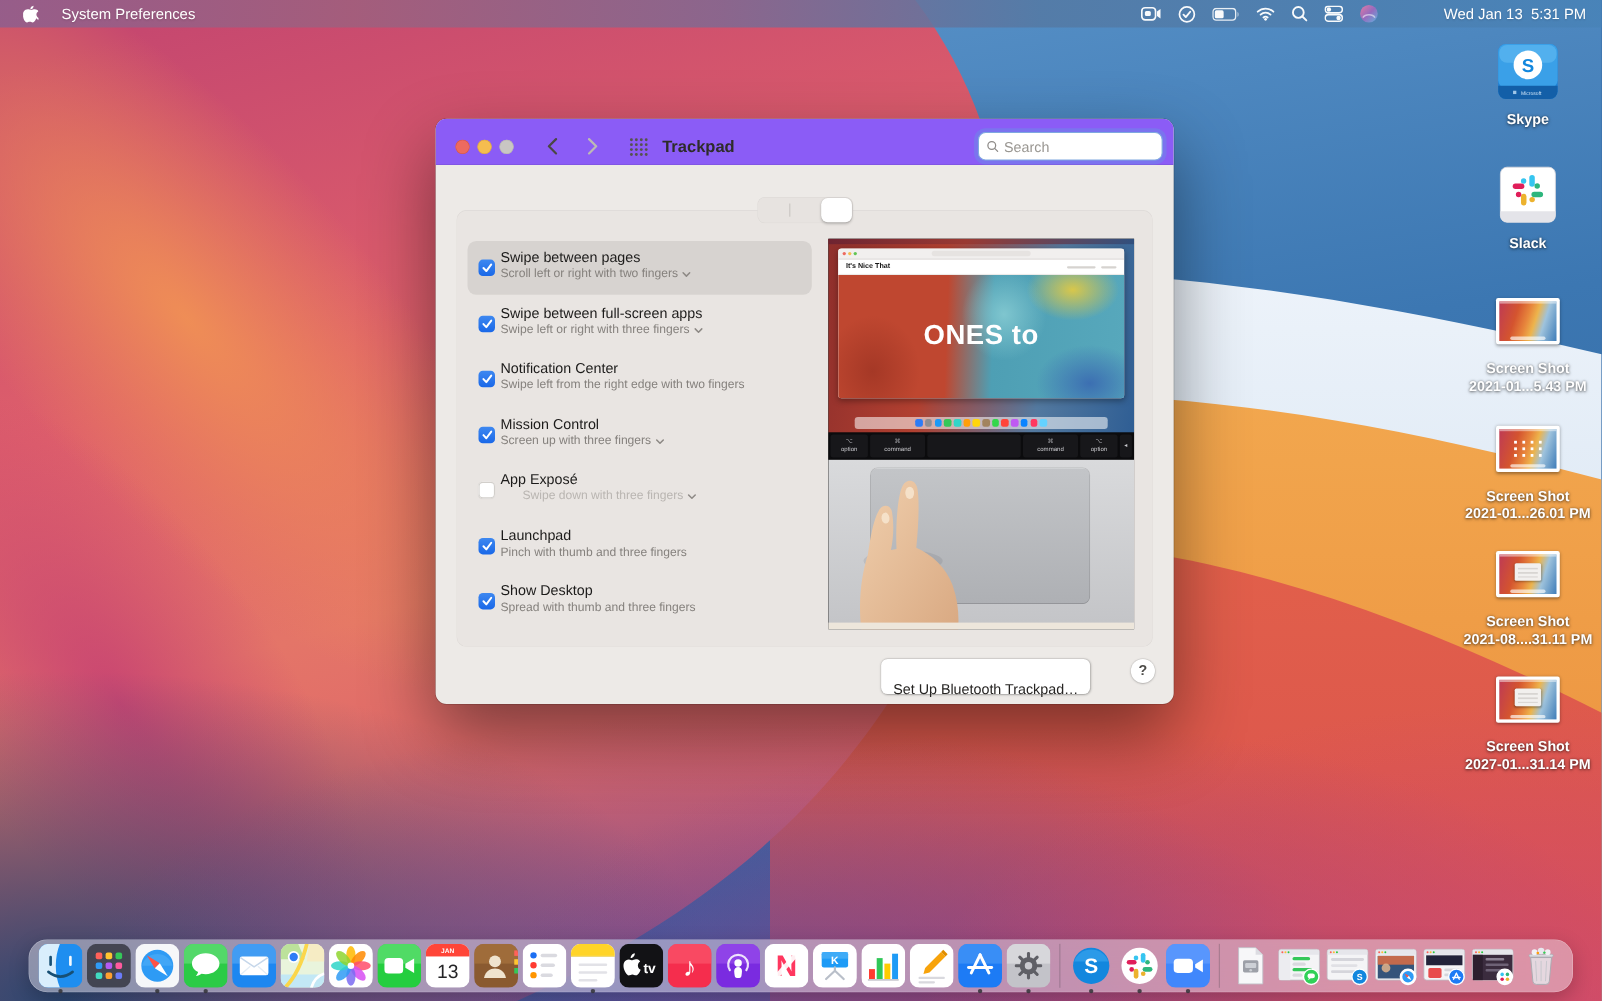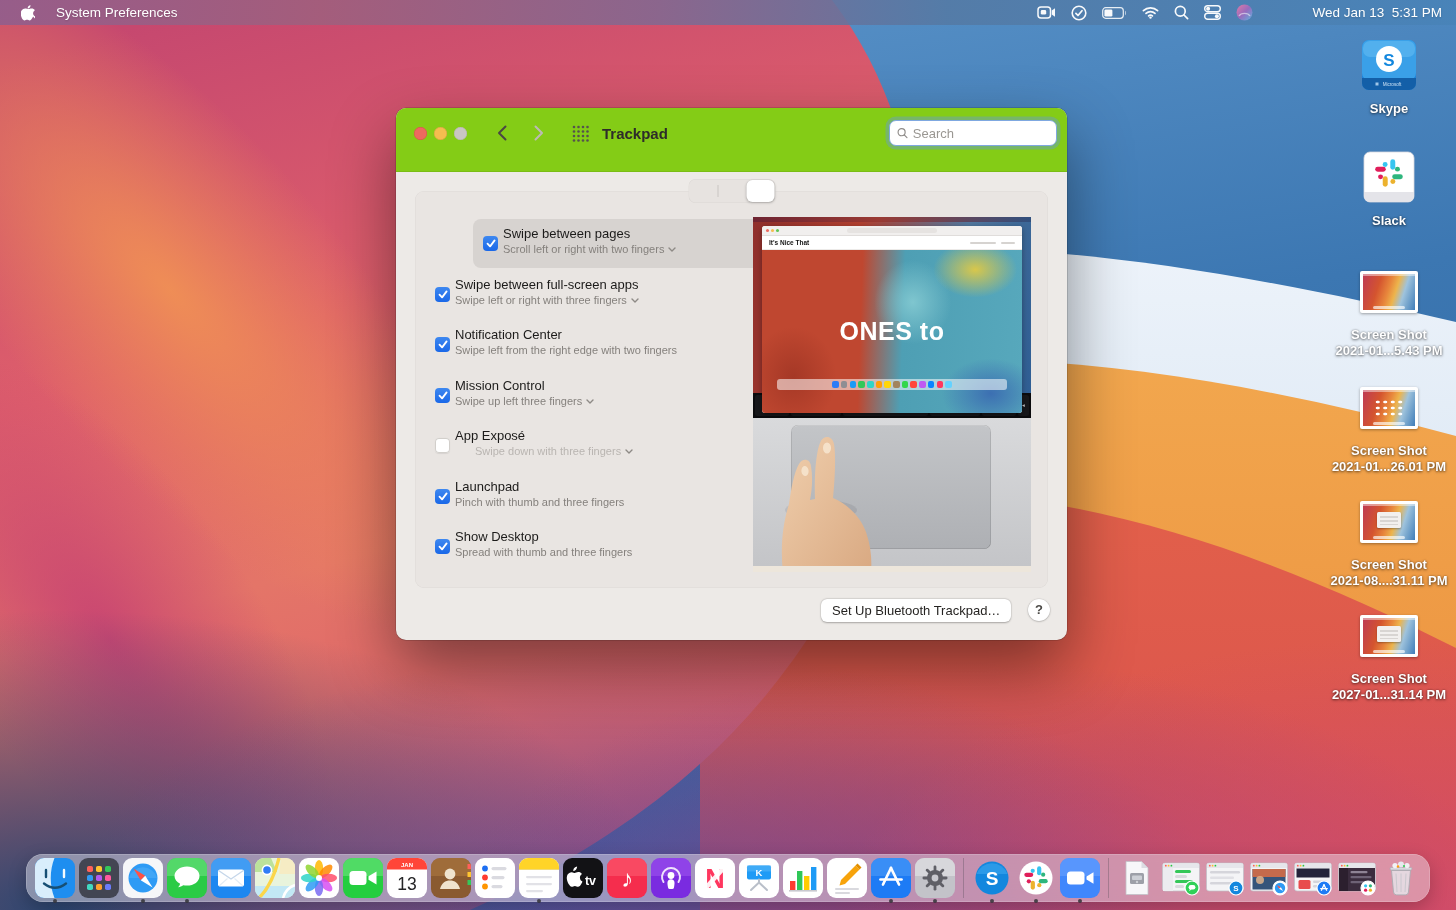--- a/index.html
+++ b/index.html
@@ -32,22 +32,22 @@
   .shot.grid .img .mini { position:absolute; top:9px; left:11px; width:30px; height:18px;
      background:radial-gradient(circle 1.6px, #fff 1.5px, transparent 1.6px); background-size:7.5px 6px; }
   .shot.window .img .mini { position:absolute; top:8px; left:14px; width:24px; height:16px; background:#F2F0EE; border-radius:1.5px;
      box-shadow:0 1px 2px rgba(0,0,0,.3); }
   .shot.window .img .mini::after { content:""; position:absolute; top:4px; left:3px; right:3px; bottom:3px;
      background:linear-gradient(#D8D5D2 2px, transparent 2px) 0 0/100% 4px; }
 
   
   #win { position:absolute; left:396px; top:108px; width:671px; height:532px; background:#EDEAE7; border-radius:10px;
      box-shadow:0 28px 65px rgba(0,0,0,.45), 0 0 0 .5px rgba(0,0,0,.25); z-index:20; }
-  .titlebar { position:absolute; top:0; left:0; right:0; height:64px; border-bottom:1px solid rgba(0,0,0,.07);
-     background:#84cc16; border-radius:10px 10px 0 0; }
+  .titlebar { position:absolute; top:0; left:0; right:0; height:42px; border-bottom:1px solid rgba(0,0,0,.07);
+     background:#8b5cf6; border-radius:10px 10px 0 0; }
   .tl-group { position:absolute; left:18px; top:19px; display:flex; gap:7px; }
   .tl { width:13px; height:13px; border-radius:50%; }
   .tl.red { background:#ED6A5F; box-shadow:inset 0 0 0 .5px #D35548; }
   .tl.yellow { background:#F5BD4F; box-shadow:inset 0 0 0 .5px #D6A243; }
   .tl.gray { background:#C9C6C3; box-shadow:inset 0 0 0 .5px #B5B2AF; }
   .nav-btn { position:absolute; top:14px; width:24px; height:22px; display:flex; align-items:center; justify-content:center; border-radius:5px; }
   .grid-btn { position:absolute; left:172px; top:16px; width:24px; height:18px; display:flex; align-items:center; justify-content:center; }
   .win-title { position:absolute; left:206px; top:0; height:50px; line-height:51px; font-size:15px; font-weight:700; color:#2E2C2A; }
   .search { position:absolute; right:10px; top:12px; width:168px; height:26px; background:#fff; border-radius:7px;
      border:1px solid #7FA8E0; box-shadow:0 0 0 3.5px rgba(100,150,230,.4); display:flex; align-items:center; padding:0 7px; }
@@ -69,21 +69,21 @@
      background:linear-gradient(180deg,#3E88F0,#1A68E8); display:flex; align-items:center; justify-content:center; }
   .g-check.off { background:#fff; box-shadow:inset 0 0 0 1px #D2CFCB, 0 .5px 1px rgba(0,0,0,.08); }
   .g-title { position:absolute; left:30px; top:7px; font-size:13px; color:#1C1B1A; }
   .g-sub { position:absolute; left:30px; top:24px; font-size:11px; color:#85817D; display:flex; align-items:center; gap:4px; }
   .g-row.disabled .g-sub { color:#B9B5B1;margin-left:20px; }
 
   
   .preview { position:absolute; left:338px; top:26px; width:278px; height:355px; overflow:hidden; background:#000; }
   .scr { position:relative; height:176px; background:linear-gradient(100deg,#8F2F2C 0%,#B24030 35%,#53799F 70%,#2F5E94 100%); }
   .scr-menubar { height:5px; background:linear-gradient(90deg,#6E2431,#9A3A33 45%,#31507E); }
-  .browser { position:absolute; left:9px; top:9px; right:9px; height:187px; background:#fff; border-radius:3px; overflow:hidden;
+  .browser { position:absolute; left:9px; top:9px; right:9px; height:136px; background:#fff; border-radius:3px; overflow:hidden;
      box-shadow:0 2px 6px rgba(0,0,0,.35); }
   .b-toolbar { height:10px; background:#F1EFEE; border-bottom:.5px solid #E0DDDB; display:flex; align-items:center; padding:0 4px; position:relative; }
   .b-dot { width:3px; height:3px; border-radius:50%; margin-right:2px; }
   .b-url { position:absolute; left:50%; transform:translateX(-50%); width:90px; height:5px; border-radius:2.5px; background:#E6E3E1; }
   .b-site { height:14px; display:flex; align-items:center; padding:0 7px; background:#fff; border-bottom:.5px solid #ECEAE8; }
   .b-site .name { font-size:6.5px; font-weight:700; color:#141414; }
   .b-site .dash { height:2px; border-radius:1px; background:#D6D3D0; margin-left:5px; }
   .b-art { position:absolute; top:24px; bottom:0; left:0; right:0;
      background:
        radial-gradient(60px 40px at 82% 12%, #D8C74B, transparent 70%),
@@ -102,21 +102,21 @@
   .kb .key .sym { font-size:5.5px; color:#A9A9AE; }
   .kb .key .kl { font-size:5.5px; }
   .kb .key.space { flex:1; }
   .deck { position:relative; height:154px; background:linear-gradient(180deg,#D9DADC,#C3C4C7); }
   .trackpad { position:absolute; left:38px; top:7px; width:200px; height:124px; border-radius:7px;
      background:linear-gradient(180deg,#C3C5C8,#AEB0B4);
      box-shadow:inset 0 0 0 .5px rgba(0,0,0,.2), inset 0 1px 0 rgba(255,255,255,.45); }
   .hand { position:absolute; left:20px; top:10px; width:120px; height:145px; }
   .table-strip { position:absolute; bottom:0; left:0; right:0; height:6px; background:#EDE6DB; }
 
-  .footer-btn { position:absolute; left:425px; top:491px; height:23px; padding:0 11px; background:#fff; border-radius:6px;
+  .footer-btn { position:absolute; left:405px; top:491px; height:23px; padding:16px 11px; background:#fff; border-radius:6px;
      font-size:13px; color:#262422; line-height:23px; box-shadow:0 .5px 2px rgba(0,0,0,.28), 0 0 0 .5px rgba(0,0,0,.06); }
   .help-btn { position:absolute; left:632px; top:491px; width:22px; height:22px; border-radius:50%; background:#fff;
      text-align:center; line-height:22px; font-size:13px; font-weight:600; color:#4C4A47;
      box-shadow:0 .5px 2px rgba(0,0,0,.28), 0 0 0 .5px rgba(0,0,0,.06); }
 
   
   #dock { position:absolute; bottom:8px; left:50%; transform:translateX(-50%); height:48px;
      background:rgba(234,234,244,.45); border-radius:17px; box-shadow:inset 0 0 0 .5px rgba(255,255,255,.35), 0 6px 18px rgba(0,0,0,.22);
      display:flex; align-items:flex-start; gap:4px; padding:3.5px 9px; z-index:60; backdrop-filter:blur(18px); }
   .dock-item { position:relative; width:40px; height:44px; flex:none; }
@@ -428,21 +428,21 @@
   </div>
 
   <div class="tabs" id="tabs">
       <span class="tab"></span>
       <span class="tab-sep"></span>
       <span class="tab"></span>
       <span class="tab sel"></span>
     </div>
   <div class="panel">
     <div id="gesture-rows">
-        <div class="g-row hl" style="top: 28px; margin-left: 48px;">
+        <div class="g-row hl" style="top: 28px;">
     <span class="g-check">
             <svg width="10" height="9" viewBox="0 0 10 9">
               <path d="M1.5 4.6l2.6 2.8 4.5-6" fill="none" stroke="#fff" stroke-width="1.8" stroke-linecap="round" stroke-linejoin="round"></path>
             </svg>
           </span>
     <span class="g-title">Swipe between pages</span>
     <span class="g-sub">
       <span>Scroll left or right with two fingers</span>
       <svg class="g-chev" width="8" height="5" viewBox="0 0 8 5">
               <path d="M1 1l3 3 3-3" fill="none" stroke="#8E8A86" stroke-width="1.4" stroke-linecap="round" stroke-linejoin="round"></path>
@@ -476,21 +476,21 @@
     </span>
   </div>
         <div class="g-row" style="top: 180px;">
     <span class="g-check">
             <svg width="10" height="9" viewBox="0 0 10 9">
               <path d="M1.5 4.6l2.6 2.8 4.5-6" fill="none" stroke="#fff" stroke-width="1.8" stroke-linecap="round" stroke-linejoin="round"></path>
             </svg>
           </span>
     <span class="g-title">Mission Control</span>
     <span class="g-sub">
-      <span>Swipe up left three fingers</span>
+      <span>Screen up with three fingers</span>
       <svg class="g-chev" width="8" height="5" viewBox="0 0 8 5">
               <path d="M1 1l3 3 3-3" fill="none" stroke="#8E8A86" stroke-width="1.4" stroke-linecap="round" stroke-linejoin="round"></path>
             </svg>
     </span>
   </div>
         <div class="g-row disabled" style="top: 230px;">
     <span class="g-check off"></span>
     <span class="g-title">App Exposé</span>
     <span class="g-sub">
       <span>Swipe down with three fingers</span>

